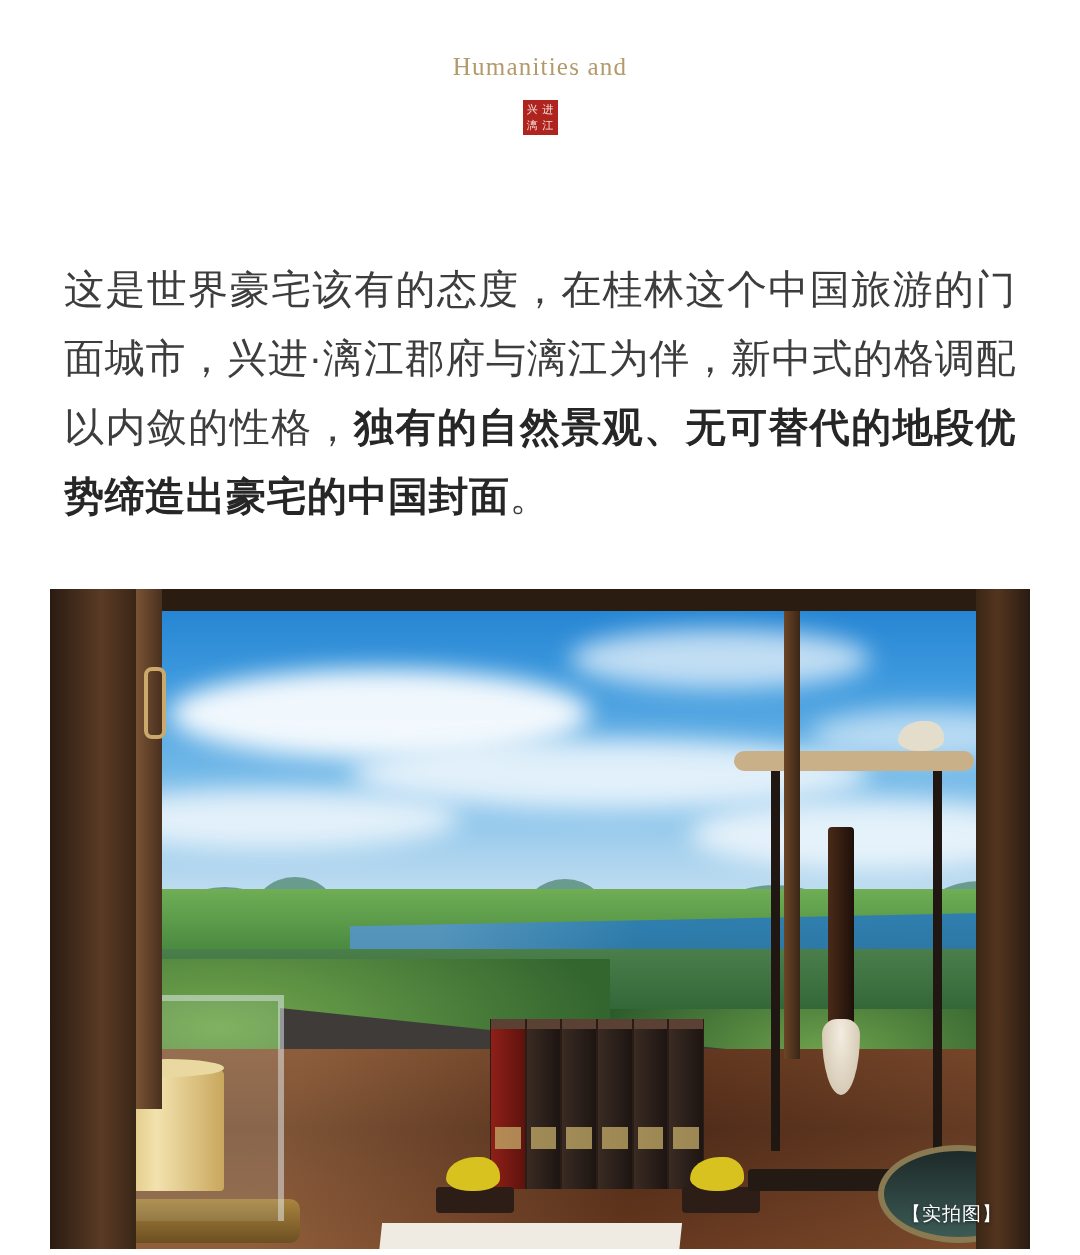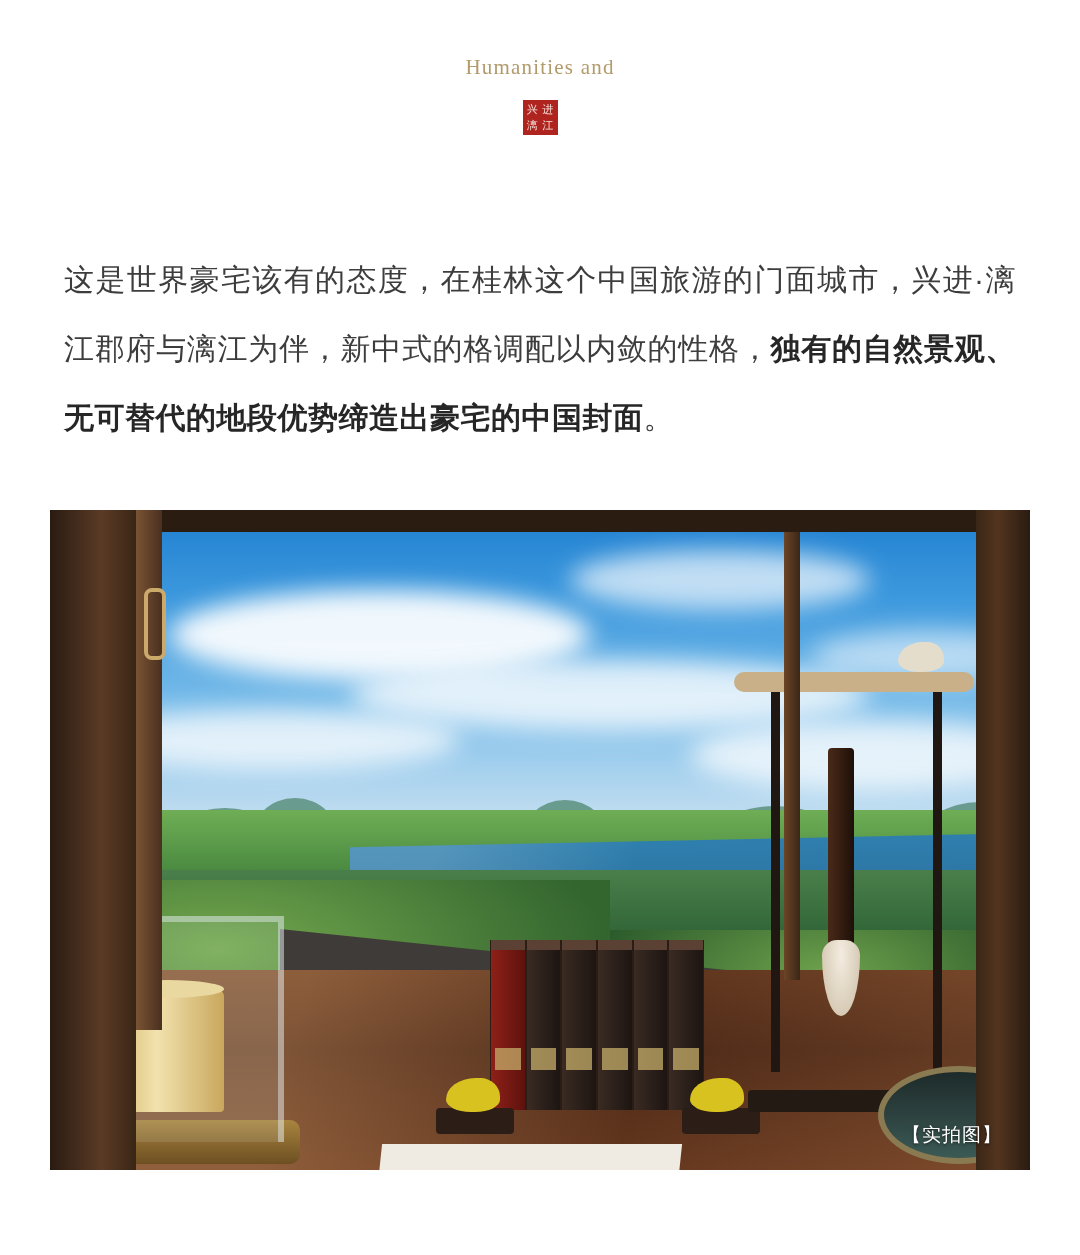--- a/index.html
+++ b/index.html
@@ -25,21 +25,21 @@
   
   .header {
     padding-top: 52px;
     text-align: center;
   }
   .header-line {
     font-family: "Liberation Serif", serif;
     color: #b29a6a;
     letter-spacing: 1.2px;
     line-height: 30px;
-    font-size: 21px;
+    font-size: 25px;
   }
   .header-line.line2 {
     letter-spacing: 1.6px;
   }
 
   .seal-wrap {
     margin-top: 18px;
     display: flex;
     justify-content: center;
   }
@@ -67,21 +67,21 @@
   }
 
   
   .content {
     margin: 0 auto;
     width: 952px;
     padding-top: 80px;
   }
   .para {
     font-family: Liberation Sans, sans-serif;
-    font-size: 30px;
+    font-size: 40px;
     line-height: 69px;
     color: #3d3d3d;
     text-align: justify;
     letter-spacing: 0.5px;
   }
   .para b {
     font-weight: bold;
     color: #262626;
   }
 

